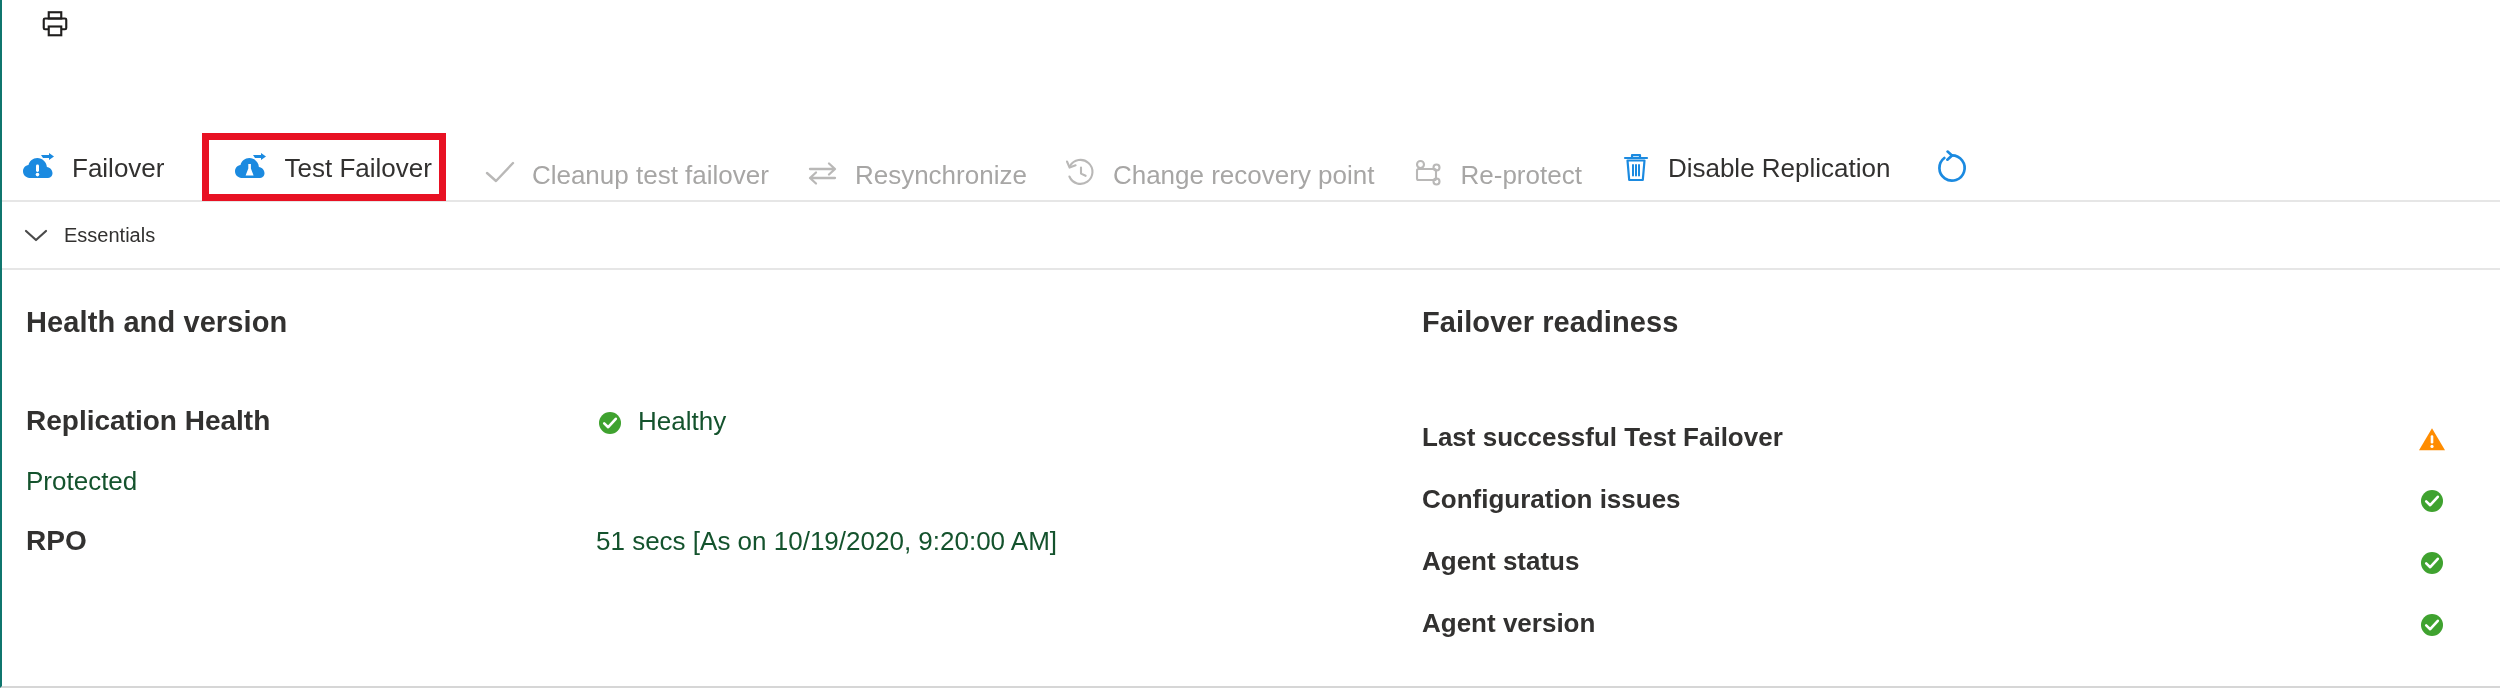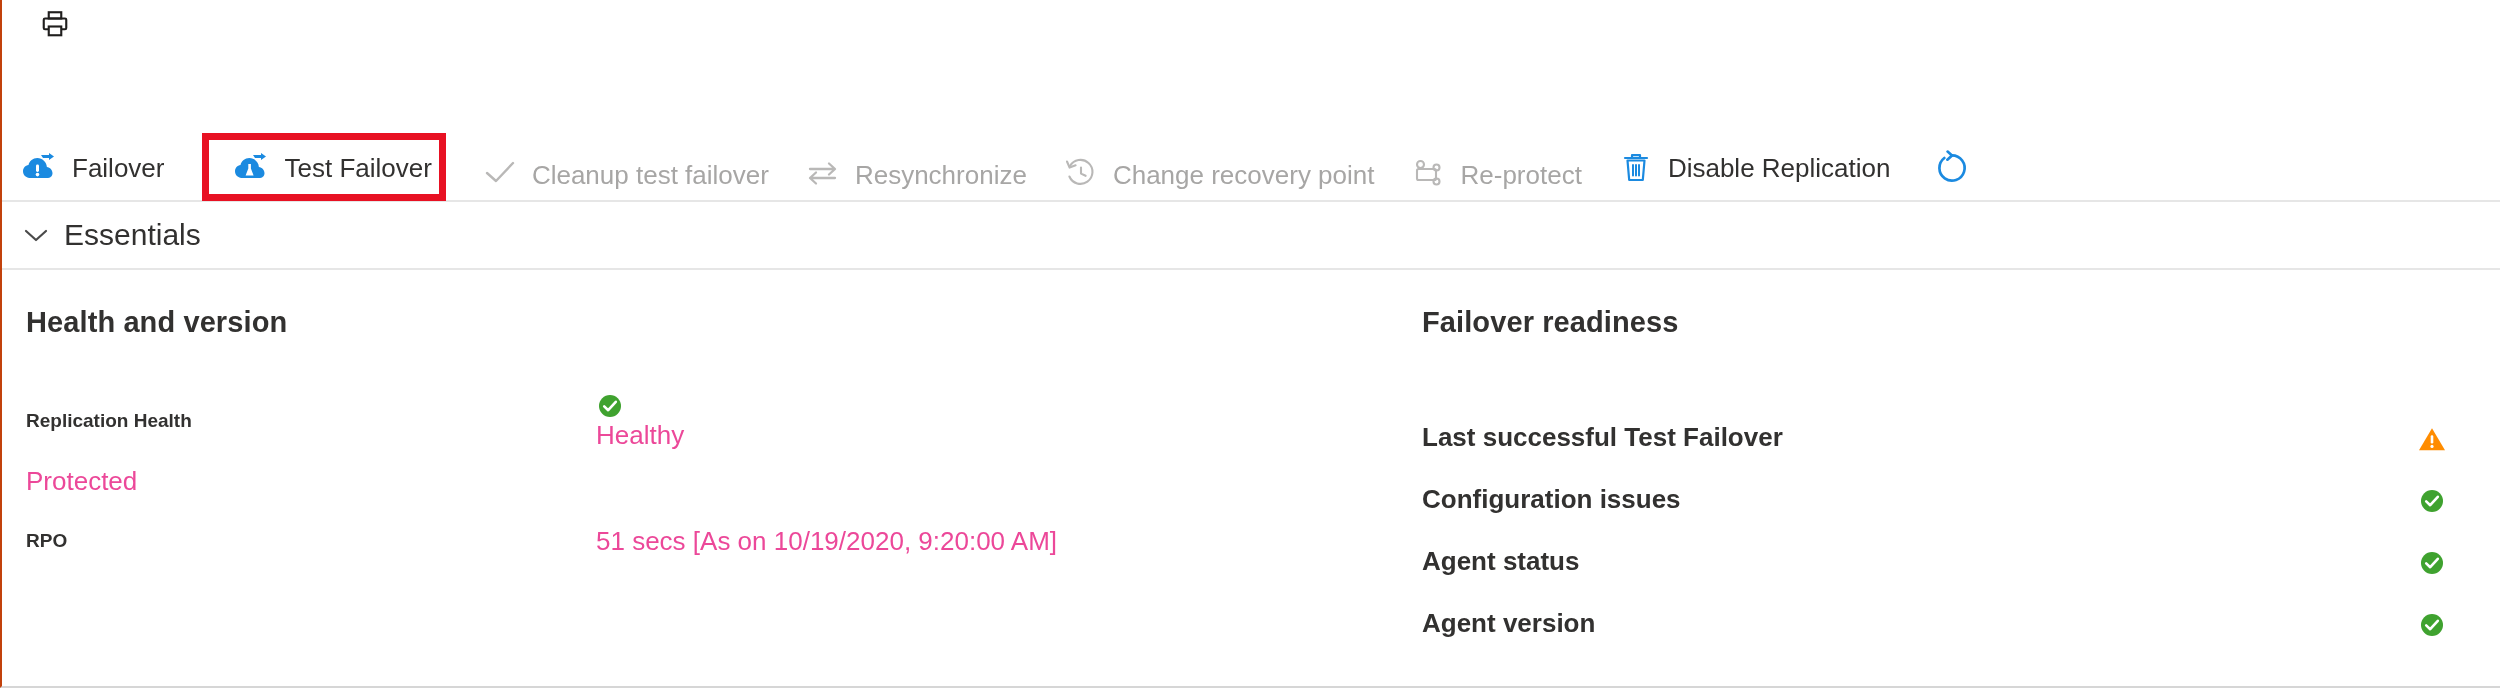--- a/index.html
+++ b/index.html
@@ -8,21 +8,21 @@
     height: 688px;
     background: #ffffff;
     font-family: "Liberation Sans", sans-serif;
     overflow: hidden;
   }
   .page {
     position: relative;
     width: 2500px;
     height: 688px;
     background: #ffffff;
-    border-left: 2px solid #c2410c;
+    border-left: 2px solid #0f766e;
     border-bottom: 2px solid #d6d6d6;
   }
 
   
   .topbar {
     position: absolute;
     left: 0; top: 0;
     width: 2500px; height: 75px;
     background: #ffffff;
   }
@@ -119,21 +119,21 @@
     align-items: center;
     padding-left: 14px;
     cursor: pointer;
   }
   .essentials .chev {
     width: 40px; height: 30px;
     display: inline-flex; align-items: center; justify-content: center;
     margin-right: 8px;
   }
   .essentials .ess-label {
-    font-size: 30px;
+    font-size: 20px;
     color: #323130;
   }
 
   
   .body {
     position: absolute;
     left: 0; top: 268px;
     width: 2500px; height: 418px;
     display: flex;
   }
@@ -153,30 +153,29 @@
   }
 
   
   .kv-row {
     display: flex;
     align-items: center;
     height: 60px;
   }
   .kv-key {
     width: 570px;
-    font-size: 19px;
+    font-size: 28px;
     font-weight: bold;
     color: #323130;
   }
   .kv-val {
     font-size: 26px;
-    color: #ec4899;
-    display: flex;
-    align-items: flex-start;
-    flex-direction: column;
+    color: #14532d;
+    display: flex;
+    align-items: flex-end;
   }
   .kv-val .status-ico { margin-right: 14px; display: inline-flex; }
 
   
   .rd-row {
     display: flex;
     align-items: flex-end;
     width: 1030px;
     height: 62px;
   }

